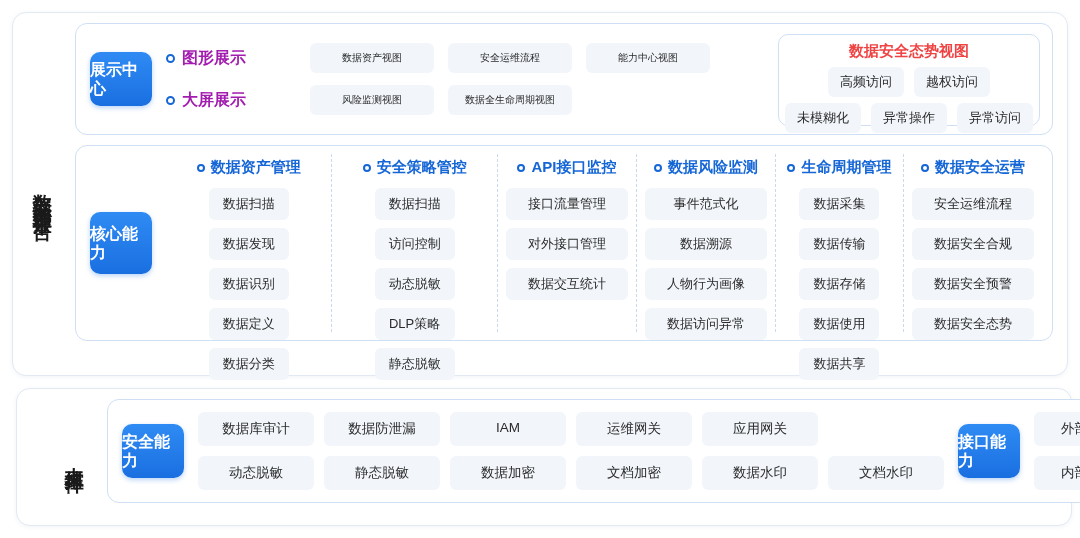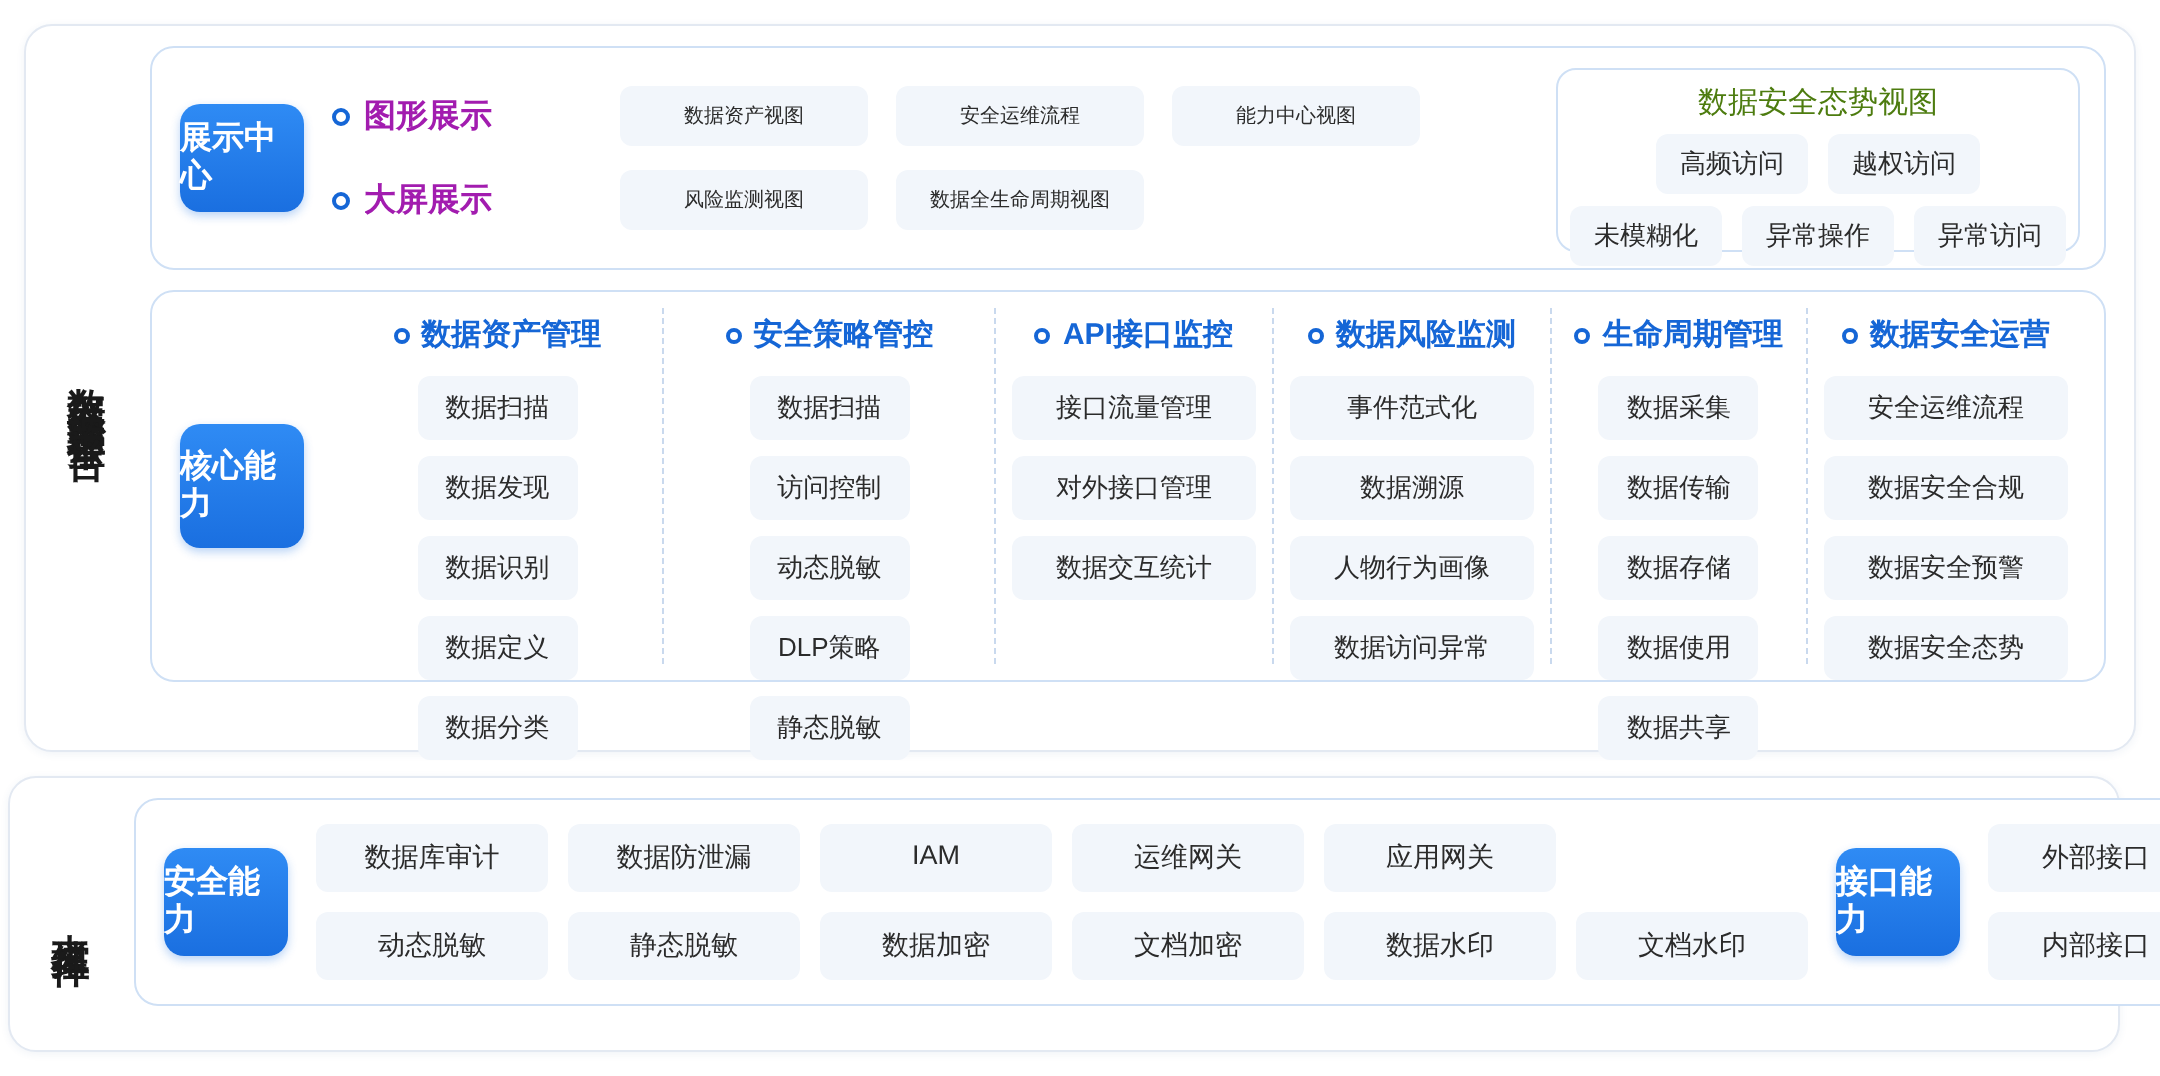--- a/index.html
+++ b/index.html
@@ -32,24 +32,25 @@
     display: flex;
     align-items: stretch;
   }
   #panel-main {
     left: 12px;
     top: 12px;
     width: 1056px;
     height: 364px;
   }
   #panel-support {
-    left: 4px;
+    left: 16px;
     top: 388px;
     width: 1056px;
     height: 138px;
+    padding-left: 28px;
   }
 
   
   .side-title {
     flex: 0 0 58px;
     display: flex;
     align-items: center;
     justify-content: center;
     font-size: 19px;
     font-weight: bold;
@@ -163,22 +164,22 @@
     border-radius: 10px;
     background: #fff;
     padding: 7px 10px 8px;
     display: flex;
     flex-direction: column;
     align-items: center;
     gap: 6px;
   }
   .situation-title {
     font-size: 15px;
-    font-weight: normal;
-    color: #4d7c0f;
+    font-weight: bold;
+    color: #ef4444;
   }
   .situation-row {
     display: flex;
     gap: 10px;
     justify-content: center;
   }
   .situation .chip { padding: 6px 12px; font-size: 13px; }
 
   
   .core-cols {

